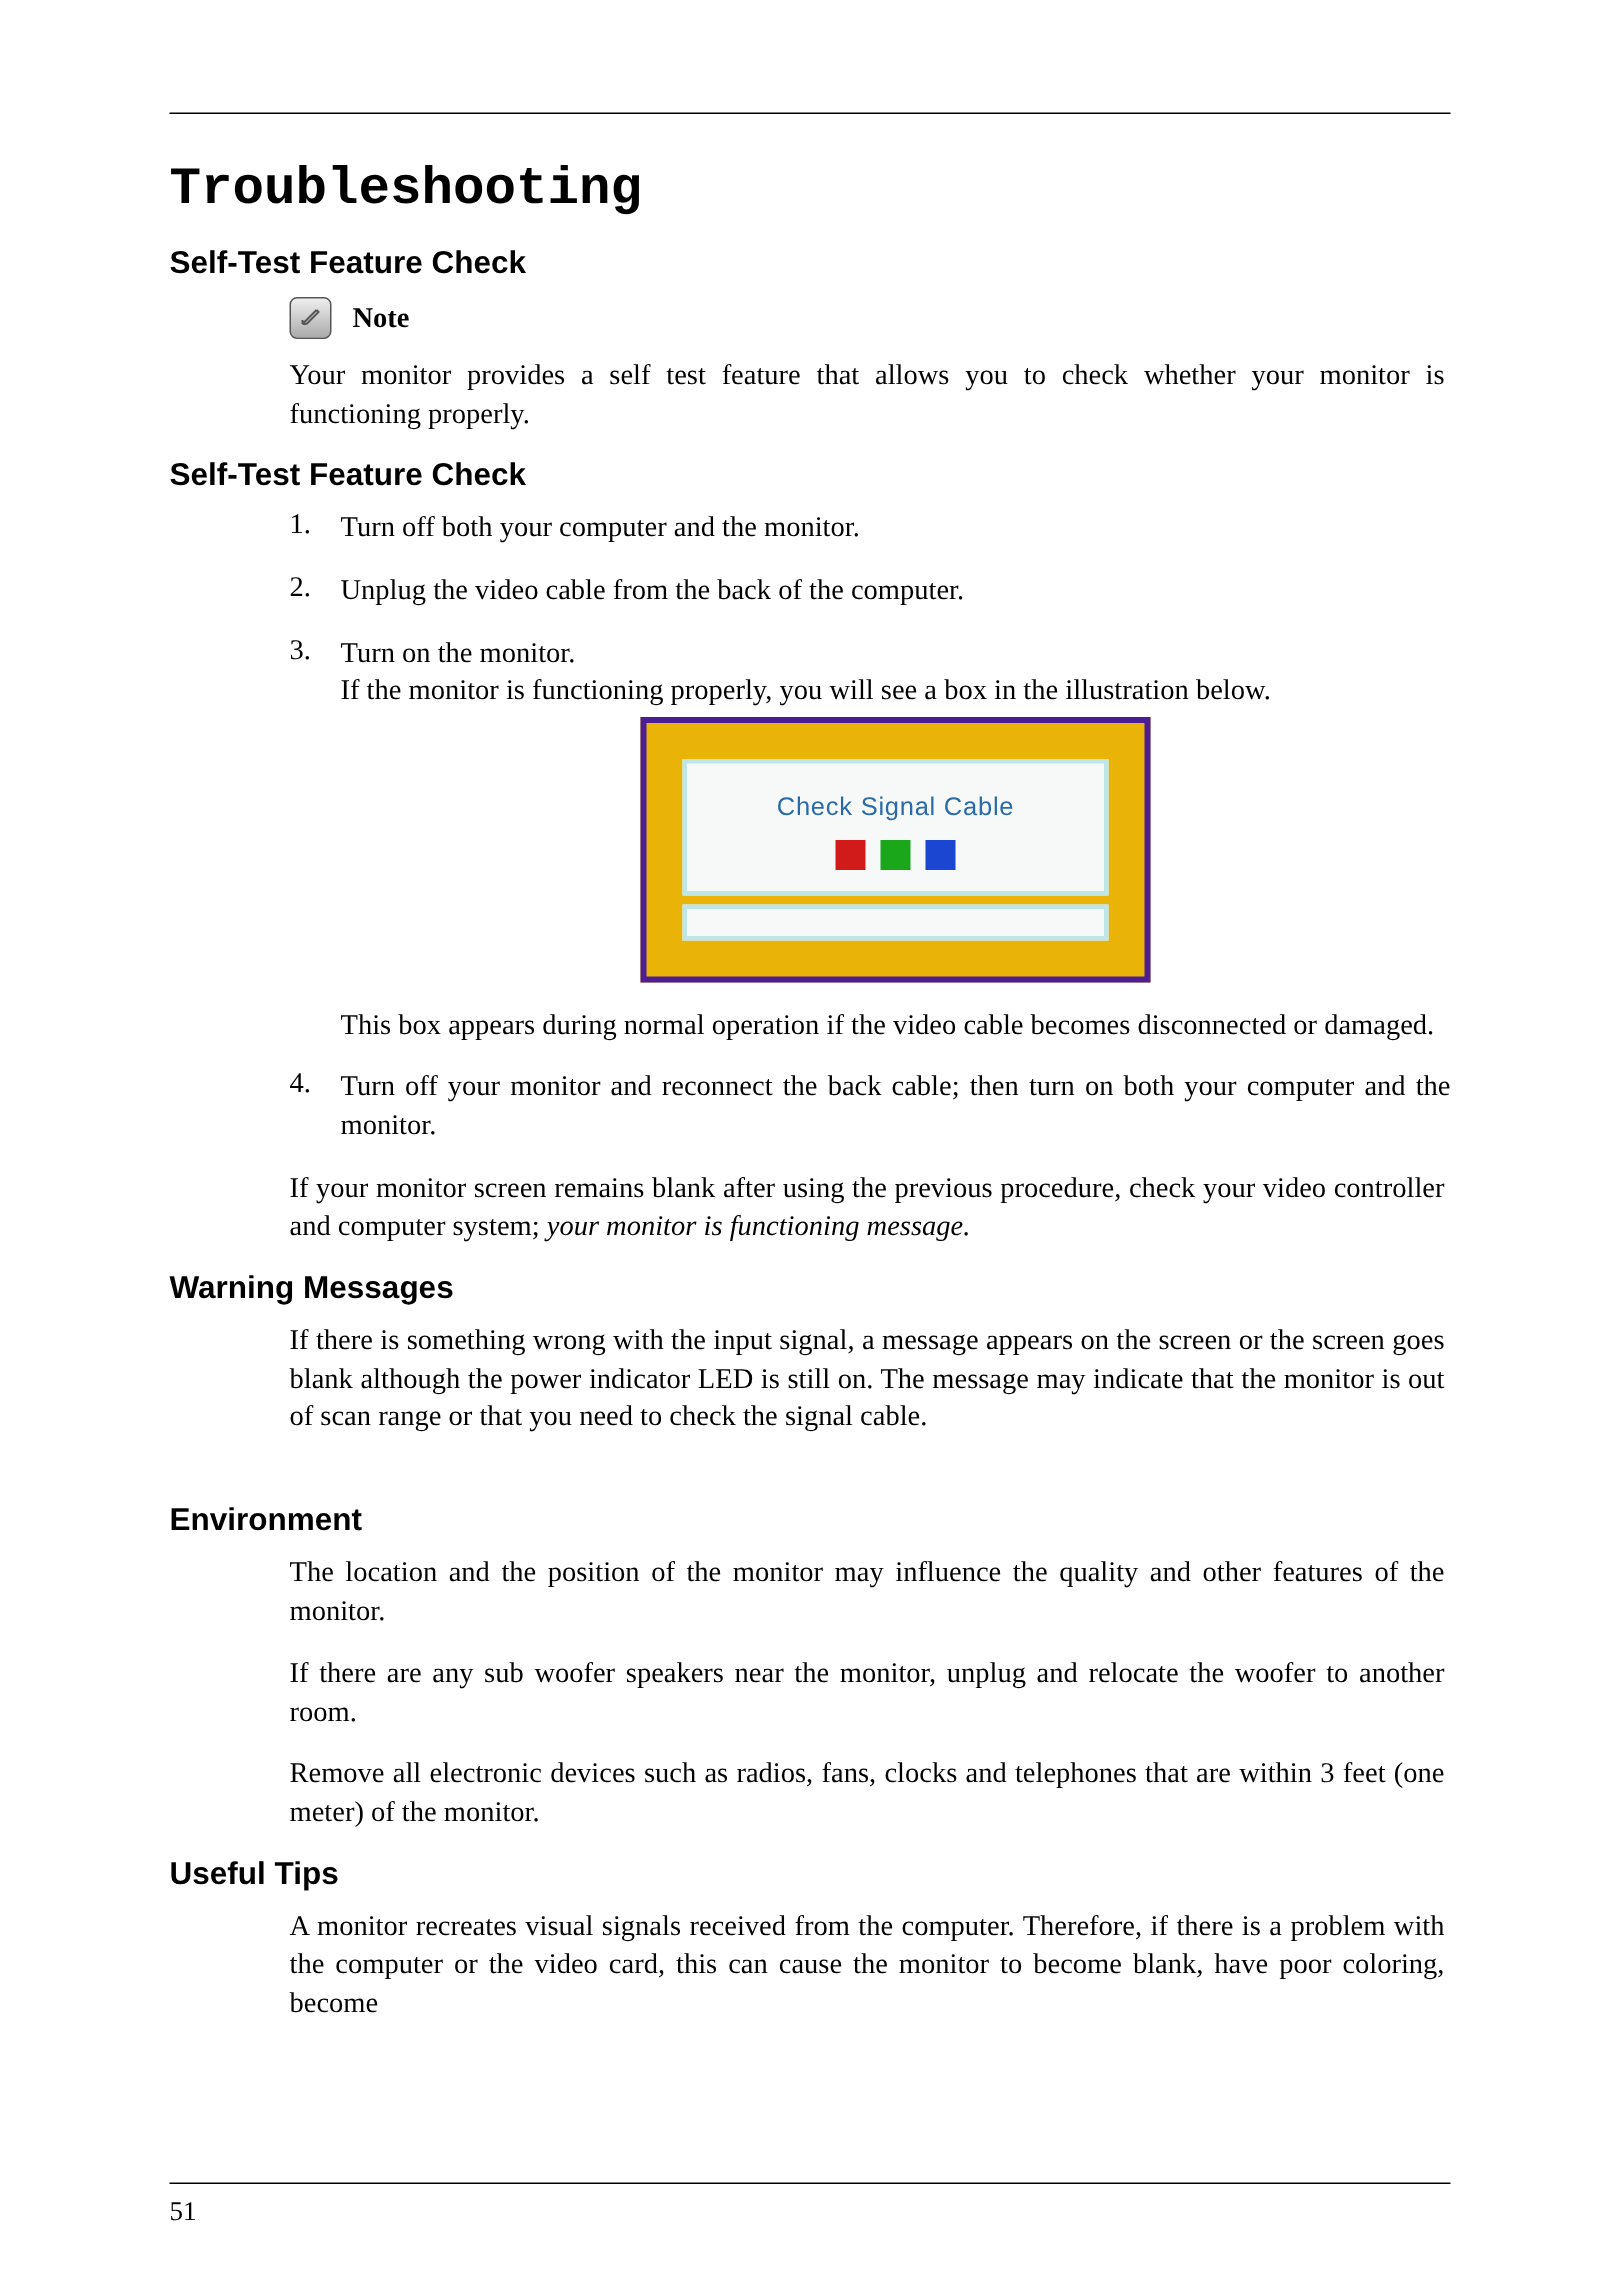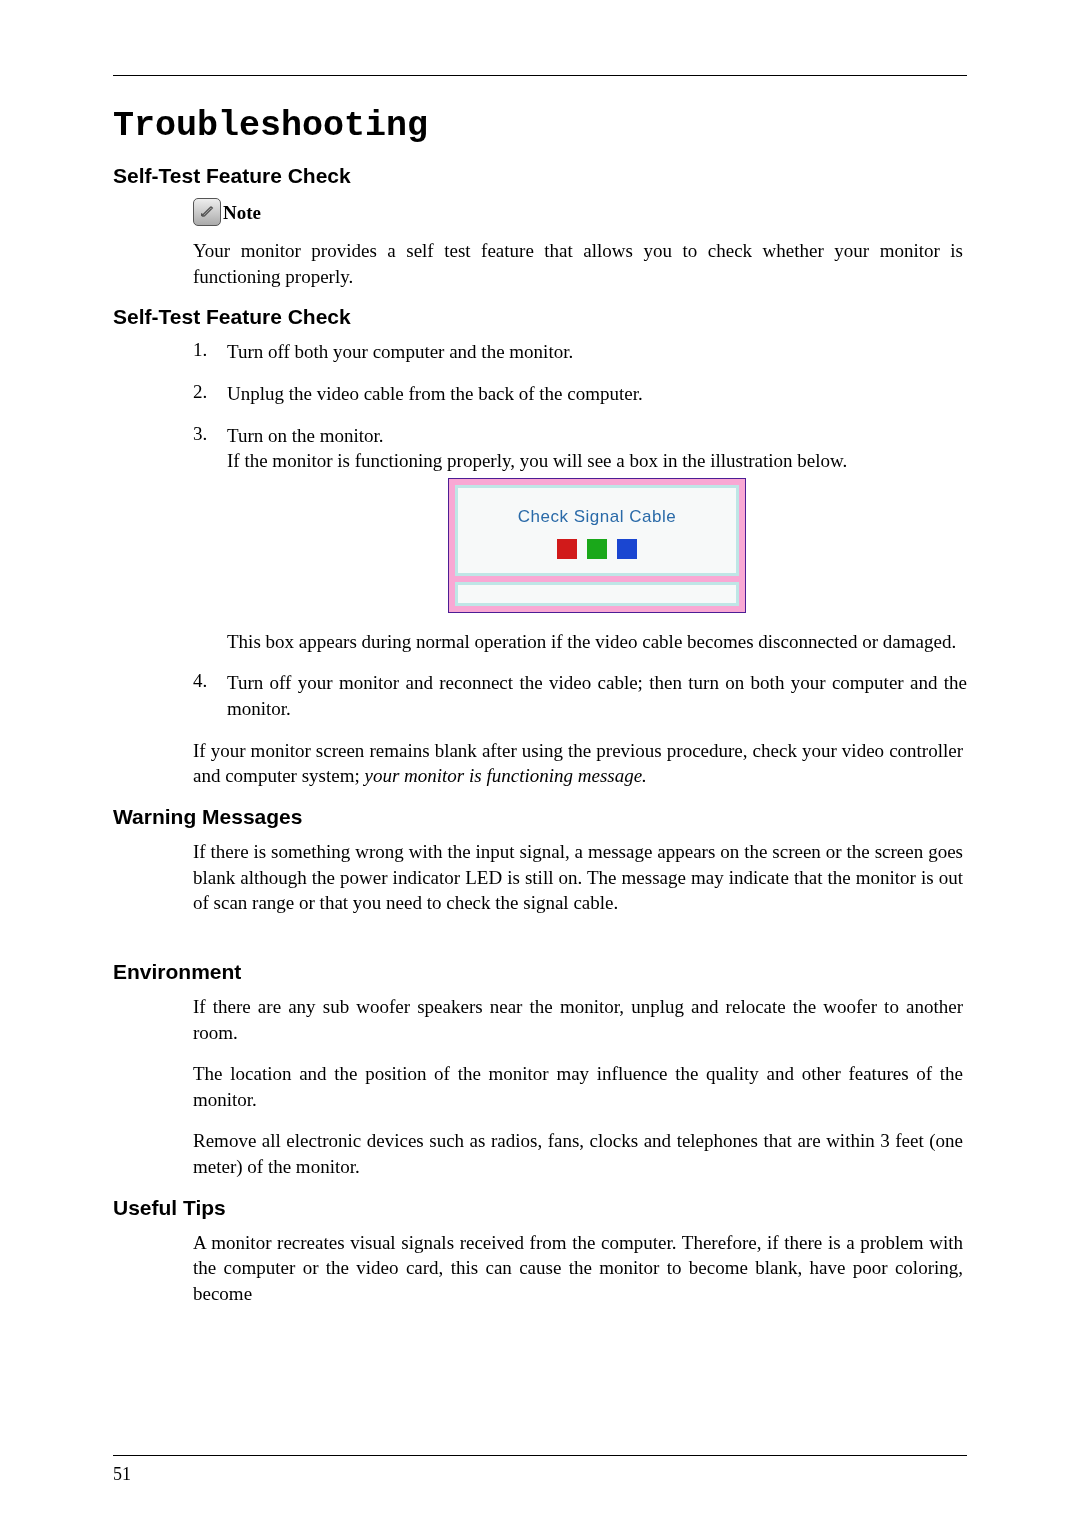--- a/index.html
+++ b/index.html
@@ -36,21 +36,21 @@
   }
   p{
     font-size:19px;
     line-height:1.35;
     margin:0 4px 16px 0;
   }
   .justify{text-align:justify;}
   .note-row{
     display:flex;
     align-items:flex-end;
-    gap:2px;
+    gap:14px;
     margin-bottom:12px;
   }
   .note-icon{
     width:26px;
     height:26px;
     border:1.5px solid #555;
     border-radius:5px;
     background:linear-gradient(180deg,#eee,#aaa);
     display:flex;
     align-items:center;
@@ -83,23 +83,23 @@
   ol.steps .subp{
   }
   .fig{
     display:flex;
     justify-content:center;
     margin:4px 0 16px 0;
   }
   
   .panel1{
     width:284px;
-    background:#f9a8d4;
-    border:1px solid #4c1d95;
-    padding:6px;
+    background:#eab308;
+    border:4px solid #4c1d95;
+    padding:24px;
   }
   .panel1-inner{
     background:#f7f9f9;
     border:3px solid #bfe6e6;
     padding:18px 8px 14px 8px;
     text-align:center;
   }
   .panel1-text{
     font-family:Arial,Helvetica,sans-serif;
     font-size:17px;
@@ -213,39 +213,39 @@
               </div>
               <div class="panel1-blank"></div>
             </div>
           </div>
 
           <div class="subp justify">This box appears during normal operation if the video cable becomes disconnected or damaged.</div>
         </span>
       </li>
       <li>
         <span class="num">4.</span>
-        <span class="body justify">Turn off your monitor and reconnect the video cable; then turn on both your computer and the monitor.</span>
+        <span class="body justify">Turn off your monitor and reconnect the back cable; then turn on both your computer and the monitor.</span>
       </li>
     </ol>
     <p class="justify">
       <span>If your monitor screen remains blank after using the previous procedure, check your video controller and computer system; </span><em class="it">your monitor is functioning message.</em>
     </p>
   </div>
 
   <h2>Warning Messages</h2>
   <div class="indent">
     <p class="justify">If there is something wrong with the input signal, a message appears on the screen or the screen goes blank although the power indicator LED is still on. The message may indicate that the monitor is out of scan range or that you need to check the signal cable.</p>
   </div>
 
   <div class="spacer12"></div>
 
   <h2>Environment</h2>
   <div class="indent">
+    <p class="justify">The location and the position of the monitor may influence the quality and other features of the monitor.</p>
     <p class="justify">If there are any sub woofer speakers near the monitor, unplug and relocate the woofer to another room.</p>
-    <p class="justify">The location and the position of the monitor may influence the quality and other features of the monitor.</p>
     <p class="justify">Remove all electronic devices such as radios, fans, clocks and telephones that are within 3 feet (one meter) of the monitor.</p>
   </div>
 
   <h2>Useful Tips</h2>
   <div class="indent">
     <p class="justify">A monitor recreates visual signals received from the computer. Therefore, if there is a problem with the computer or the video card, this can cause the monitor to become blank, have poor coloring, become</p>
   </div>
 </div>
 
 <div class="footer">

